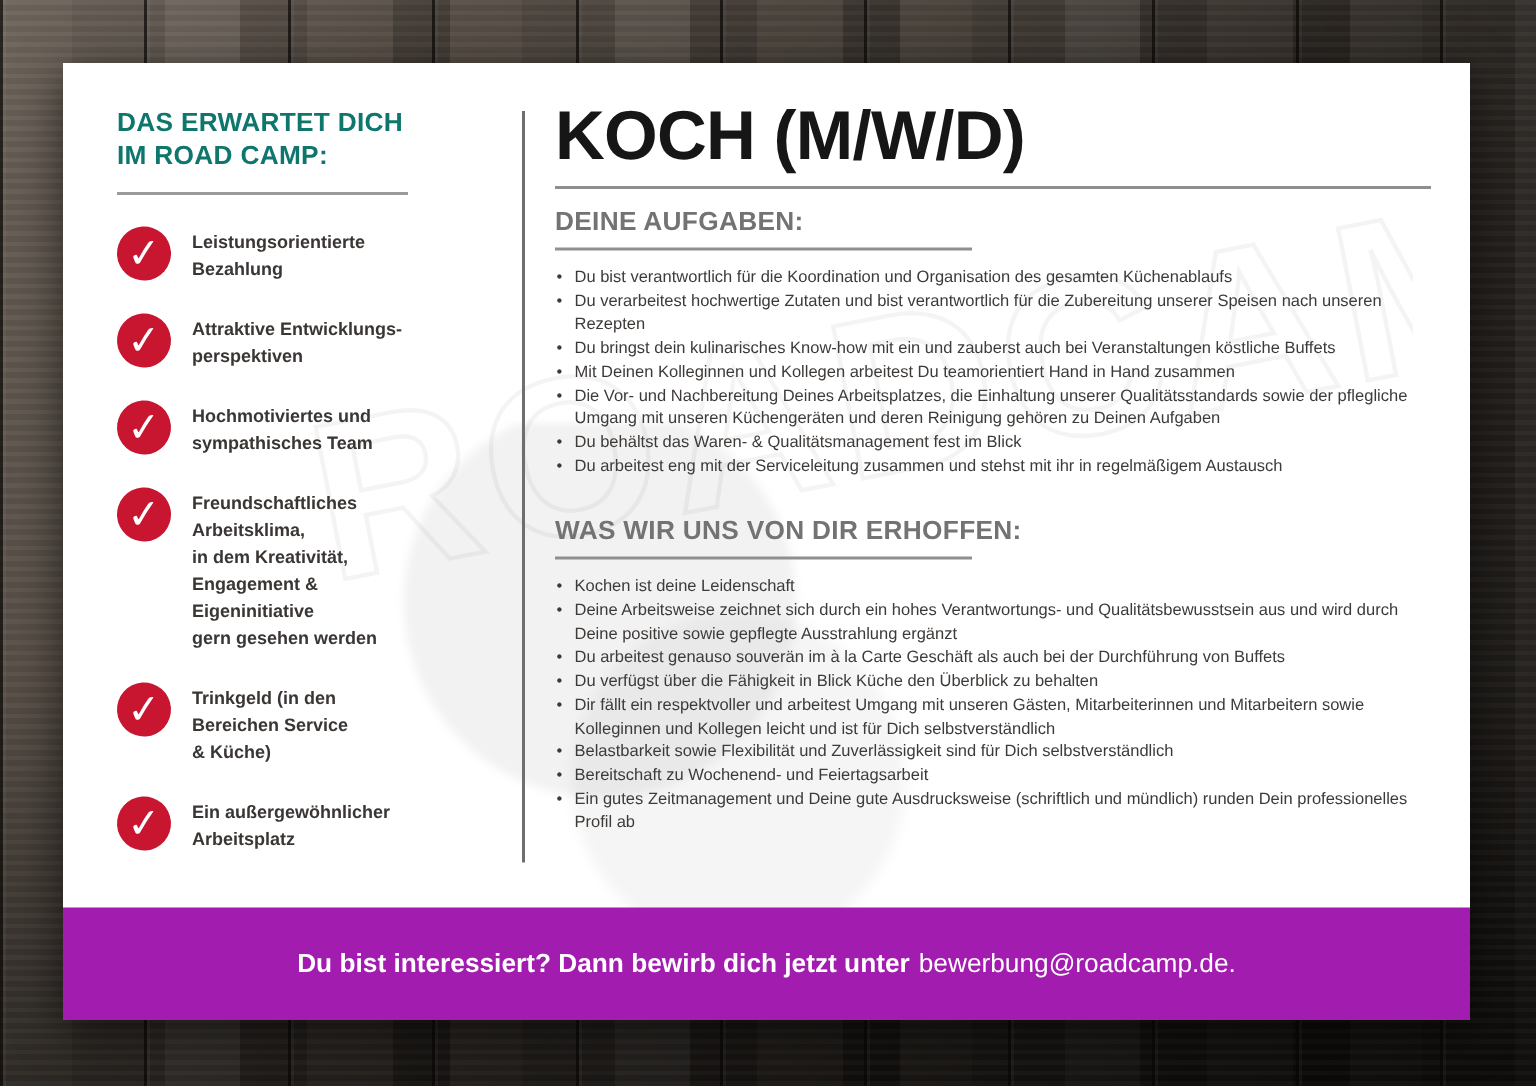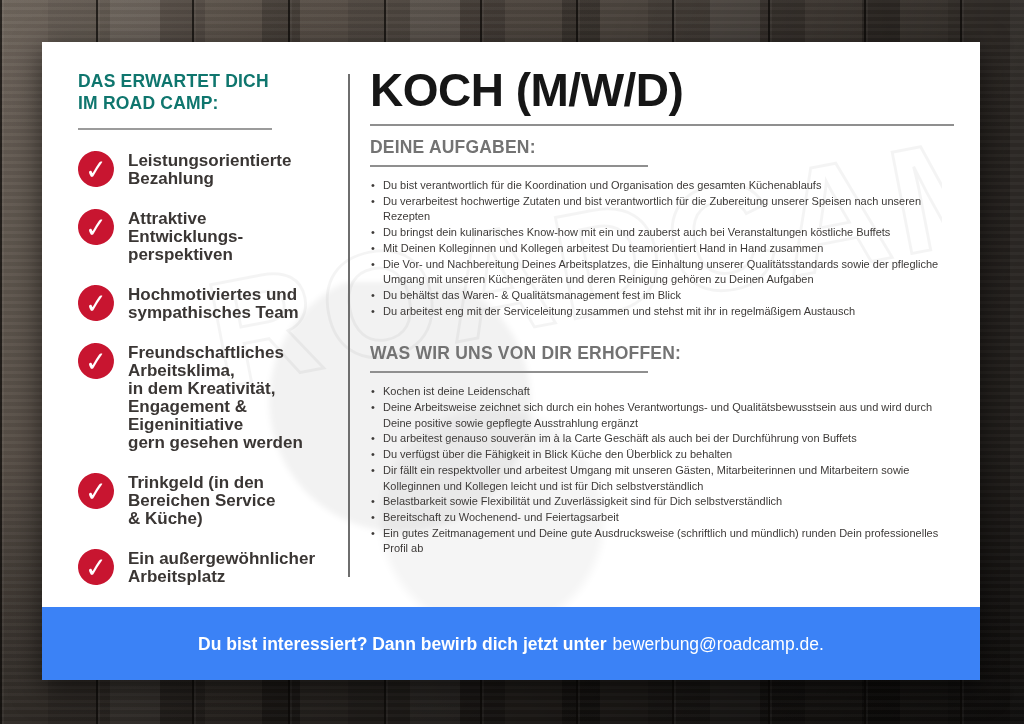--- a/index.html
+++ b/index.html
@@ -59,21 +59,21 @@
   .benefit{ display:flex; gap:14px; margin-bottom:21px; align-items:flex-start; }
   .check-circle{
     flex:0 0 36px; width:36px; height:36px; border-radius:50%;
     background:#c81530; color:#ffffff;
     display:flex; align-items:center; justify-content:center;
     font-family:"DejaVu Sans",sans-serif;
     font-size:27px; font-weight:bold; line-height:1;
     transform:rotate(-4deg);
   }
   .benefit-label{
-    font-weight:bold; font-size:17px; line-height:18px; color:#3a3634;
+    font-weight:bold; font-size:12px; line-height:18px; color:#3a3634;
     white-space:pre-line; padding-top:1px;
   }
 
   
   .v-divider{
     position:absolute; left:306px; top:32px; bottom:30px;
     width:2px; background:#6e6e6e; z-index:1;
   }
 
   
@@ -93,21 +93,21 @@
     position:relative; padding-left:13px;
     font-size:11px; line-height:15.7px; color:#3d3a38;
   }
   .bullet-list li::before{
     content:"\2022"; position:absolute; left:1px; top:0;
   }
   .section-2 .section-heading{ margin-top:24px; }
 
   
   .banner{
-    flex:0 0 75px; height:75px; background:#3b82f6; z-index:1;
+    flex:0 0 75px; height:75px; background:#a21caf; z-index:1;
     display:flex; align-items:center; justify-content:center;
     color:#ffffff; font-size:17.5px;
   }
   .banner .b-bold{ font-weight:bold; }
   .banner .b-email{ font-weight:normal; margin-left:6px; }
 </style>
 </head>
 <body>
 
 <div class="card">

